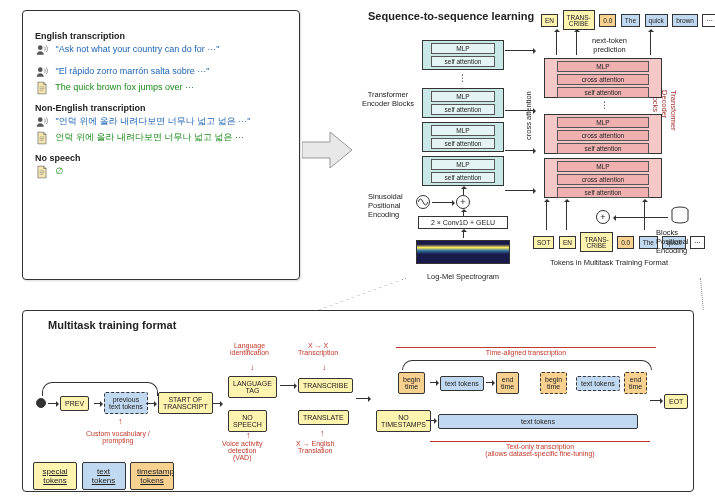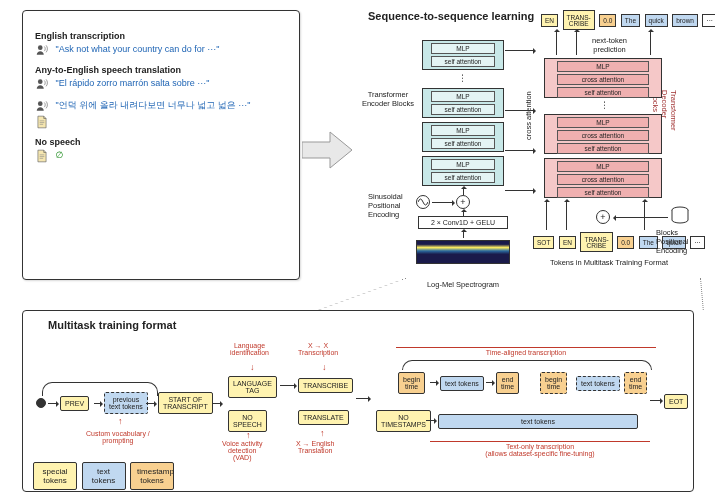--- a/index.html
+++ b/index.html
@@ -21,21 +21,21 @@
   .dec-block { background: #f5c8c8; }
   .sub-block { border: 1px solid #555; background: rgba(255,255,255,0.5); margin: 2px auto; font-size: 6.5px; padding: 1px 0; width: 80%; }
   .sub-block.pink { background: #f0b0b0; }
   
   
   .token { display: inline-block; border: 1px solid #333; padding: 2px 3px; margin: 0 1px; font-size: 6.5px; text-align: center; vertical-align: middle; }
   .tok-yellow { background: #fff3b0; }
   .tok-orange { background: #f8d090; }
   .tok-blue { background: #c0d8f0; }
   .tok-white { background: #fff; }
-  .tok-big { padding: 4px 6px; font-size: 8px; border-radius: 2px; }
+  .tok-big { padding: 4px 6px; font-size: 8px; border-radius: 2px; text-decoration: underline; }
   
   
   .flow-node { position: absolute; border: 1px solid #333; text-align: center; font-size: 7px; padding: 3px 4px; border-radius: 2px; }
   .annotation { position: absolute; font-size: 7px; color: #c0392b; }
   
   
   .legend { position: absolute; }
   .legend .token { width: 44px; }
   
   .dots { letter-spacing: 2px; }
@@ -61,46 +61,55 @@
       <span class="audio-icon"><svg viewBox="0 0 24 24">
             <circle cx="9" cy="8" r="4" fill="#555"></circle>
             <path d="M3 20c0-4 3-6 6-6s6 2 6 6" fill="#555"></path>
             <path d="M16 6c2 2 2 6 0 8M19 4c3 3 3 9 0 12" stroke="#555" fill="none"></path>
           </svg></span>
       <span class="blue">"Ask not what your country can do for ···"</span>
     </div>
   </div>
 
   <div style="margin-top:8px">
-    <div class="subtitle">Any-to-English speech translation</div>
     <div class="row">
       <span class="audio-icon"><svg viewBox="0 0 24 24">
             <circle cx="9" cy="8" r="4" fill="#555"></circle>
             <path d="M3 20c0-4 3-6 6-6s6 2 6 6" fill="#555"></path>
             <path d="M16 6c2 2 2 6 0 8M19 4c3 3 3 9 0 12" stroke="#555" fill="none"></path>
           </svg></span>
       <span class="blue">"El rápido zorro marrón salta sobre ···"</span>
     </div>
+    <div class="row">
+      <span class="doc-icon"><svg viewBox="0 0 24 24">
+            <path d="M5 2h10l4 4v16H5z" fill="#f5e6b0" stroke="#555"></path>
+            <path d="M15 2v4h4" fill="none" stroke="#555"></path>
+            <path d="M8 10h8M8 13h8M8 16h6" stroke="#888"></path>
+          </svg></span>
+      <span class="green">The quick brown fox jumps over ···</span>
+    </div>
   </div>
 
   <div style="margin-top:8px">
+    <div class="subtitle">Non-English transcription</div>
     <div class="row">
       <span class="audio-icon"><svg viewBox="0 0 24 24">
             <circle cx="9" cy="8" r="4" fill="#555"></circle>
             <path d="M3 20c0-4 3-6 6-6s6 2 6 6" fill="#555"></path>
             <path d="M16 6c2 2 2 6 0 8M19 4c3 3 3 9 0 12" stroke="#555" fill="none"></path>
           </svg></span>
       <span class="blue">"언덕 위에 올라 내려다보면 너무나 넓고 넓은 ···"</span>
     </div>
     <div class="row">
       <span class="doc-icon"><svg viewBox="0 0 24 24">
             <path d="M5 2h10l4 4v16H5z" fill="#f5e6b0" stroke="#555"></path>
             <path d="M15 2v4h4" fill="none" stroke="#555"></path>
             <path d="M8 10h8M8 13h8M8 16h6" stroke="#888"></path>
           </svg></span>
+      <span class="green">언덕 위에 올라 내려다보면 너무나 넓고 넓은 ···</span>
     </div>
   </div>
 
   <div style="margin-top:8px">
     <div class="subtitle">No speech</div>
     <div class="row">
       <span class="doc-icon"><svg viewBox="0 0 24 24">
             <path d="M5 2h10l4 4v16H5z" fill="#f5e6b0" stroke="#555"></path>
             <path d="M15 2v4h4" fill="none" stroke="#555"></path>
             <path d="M8 10h8M8 13h8M8 16h6" stroke="#888"></path>
@@ -149,21 +158,21 @@
   </div>
 <div style="position:absolute; left:456px; top:195px; width:14px; height:14px; border:1px solid #333; border-radius:50%; text-align:center; line-height:12px;">+</div>
 <div class="harrow" style="left:432px; top:202px; width:22px;"></div>
 <div class="thin-arrow" style="left:463px; top:187px; height:8px;"></div>
 
 <div class="block tok-white" style="left:418px; top:216px; width:90px; padding:2px 0;">2 × Conv1D + GELU</div>
 <div class="thin-arrow" style="left:463px; top:210px; height:6px;"></div>
 <div class="thin-arrow" style="left:463px; top:230px; height:8px;"></div>
 
 <div class="spectro" style="left:416px; top:240px; width:94px; height:24px;"></div>
-<div class="label" style="left:416px; top:280px; width:94px;text-align:center;">Log-Mel Spectrogram</div>
+<div class="label" style="left:416px; top:272px; width:94px;text-align:center;">Log-Mel Spectrogram</div>
 
 <div class="vlabel" style="left:524px; top:140px;">cross attention</div>
 <div class="harrow" style="left:505px; top:50px; width:30px;"></div>
 <div class="harrow" style="left:505px; top:110px; width:30px;"></div>
 <div class="harrow" style="left:505px; top:150px; width:30px;"></div>
 <div class="harrow" style="left:505px; top:190px; width:30px;"></div>
 
 <div class="vlabel-r" style="left:678px; top:90px; white-space:pre-line;">Transformer
 Decoder Blocks</div>
 

